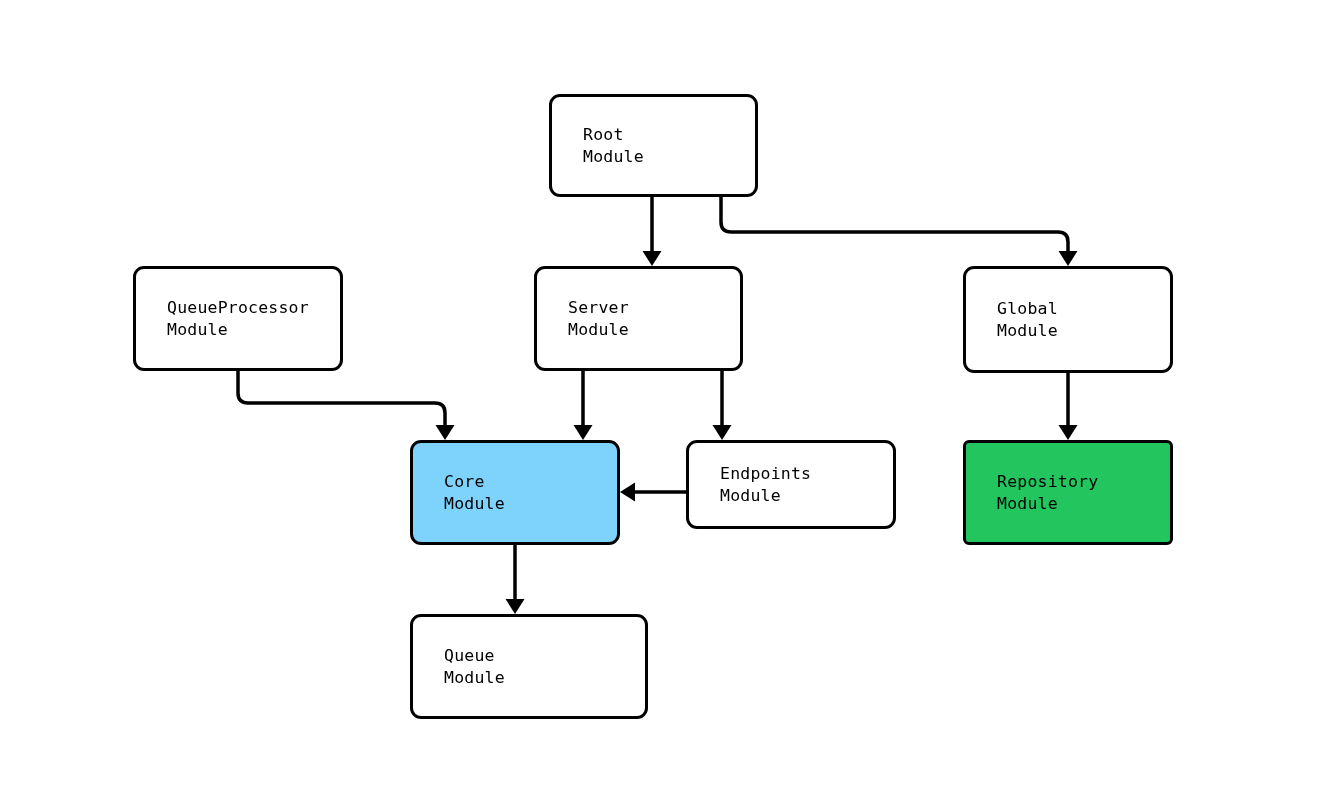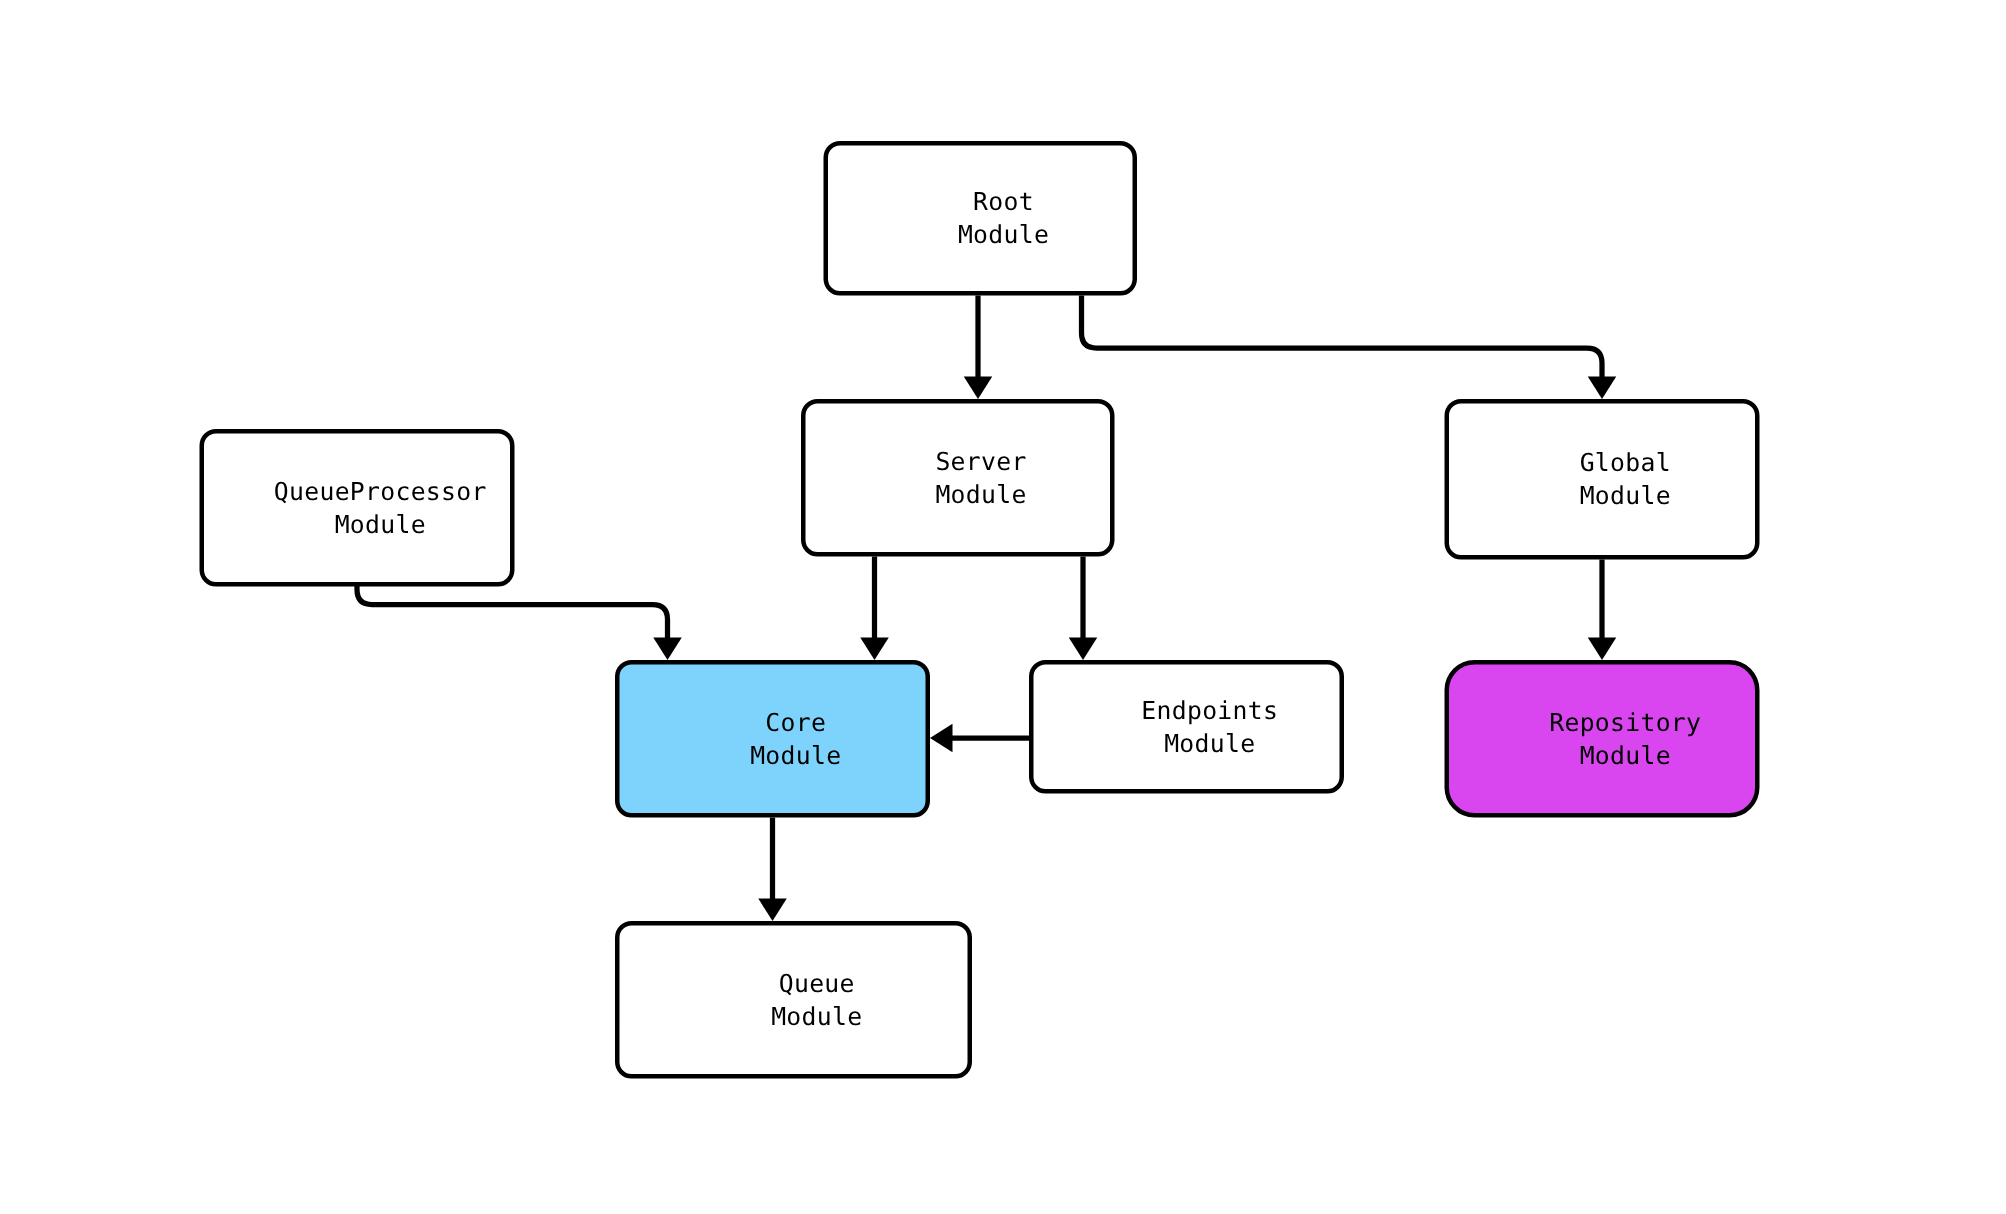--- a/index.html
+++ b/index.html
@@ -25,21 +25,21 @@
     pointer-events: none;
   }
   .node {
     position: absolute;
     box-sizing: border-box;
     background: #ffffff;
     border: 3.5px solid #000000;
     border-radius: 11px;
     display: flex;
     flex-direction: column;
-    align-items: center;
+    align-items: flex-start;
     justify-content: center;
     z-index: 2;
     padding-left: 31px;
   }
   .node-label {
     font-family: "DejaVu Sans Mono", "Liberation Mono", monospace;
     font-size: 16.5px;
     line-height: 22px;
     color: #000000;
     text-align: center;
@@ -73,41 +73,41 @@
         <polygon points="1068,440 1058.5,425 1077.5,425" fill="#000000"></polygon>
         <polygon points="515,614 505.5,599 524.5,599" fill="#000000"></polygon>
       </g>
   </svg>
 
   <div id="nodes-layer">
       <div class="node" style="left: 549px; top: 94px; width: 209px; height: 103px; border-width: 3.5px; border-color: rgb(0, 0, 0); background: rgb(255, 255, 255); border-radius: 11px;">
         <div class="node-label">Root</div>
         <div class="node-label">Module</div>
       </div>
-      <div class="node" style="left: 133px; top: 266px; width: 210px; height: 105px; border-width: 3.5px; border-color: rgb(0, 0, 0); background: rgb(255, 255, 255); border-radius: 11px; margin-top: 20px;">
+      <div class="node" style="left: 133px; top: 266px; width: 210px; height: 105px; border-width: 3.5px; border-color: rgb(0, 0, 0); background: rgb(255, 255, 255); border-radius: 11px;">
         <div class="node-label">QueueProcessor</div>
         <div class="node-label">Module</div>
       </div>
       <div class="node" style="left: 534px; top: 266px; width: 209px; height: 105px; border-width: 3.5px; border-color: rgb(0, 0, 0); background: rgb(255, 255, 255); border-radius: 11px;">
         <div class="node-label">Server</div>
         <div class="node-label">Module</div>
       </div>
       <div class="node" style="left: 963px; top: 266px; width: 210px; height: 107px; border-width: 3.5px; border-color: rgb(0, 0, 0); background: rgb(255, 255, 255); border-radius: 11px;">
         <div class="node-label">Global</div>
         <div class="node-label">Module</div>
       </div>
       <div class="node" style="left: 410px; top: 440px; width: 210px; height: 105px; border-width: 3.5px; border-color: rgb(0, 0, 0); background: #7dd3fc; border-radius: 11px;">
         <div class="node-label">Core</div>
         <div class="node-label">Module</div>
       </div>
       <div class="node" style="left: 686px; top: 440px; width: 210px; height: 89px; border-width: 3.5px; border-color: rgb(0, 0, 0); background: rgb(255, 255, 255); border-radius: 11px;">
         <div class="node-label">Endpoints</div>
         <div class="node-label">Module</div>
       </div>
-      <div class="node" style="left: 963px; top: 440px; width: 210px; height: 105px; border-width: 3.5px; border-color: rgb(0, 0, 0); background: #d946ef; border-radius: 20px;">
+      <div class="node" style="left: 963px; top: 440px; width: 210px; height: 105px; border-width: 3.5px; border-color: rgb(0, 0, 0); background: #22c55e; border-radius: 6px;">
         <div class="node-label">Repository</div>
         <div class="node-label">Module</div>
       </div>
       <div class="node" style="left: 410px; top: 614px; width: 238px; height: 105px; border-width: 3.5px; border-color: rgb(0, 0, 0); background: rgb(255, 255, 255); border-radius: 11px;">
         <div class="node-label">Queue</div>
         <div class="node-label">Module</div>
       </div>
     </div>
 
 </div>

